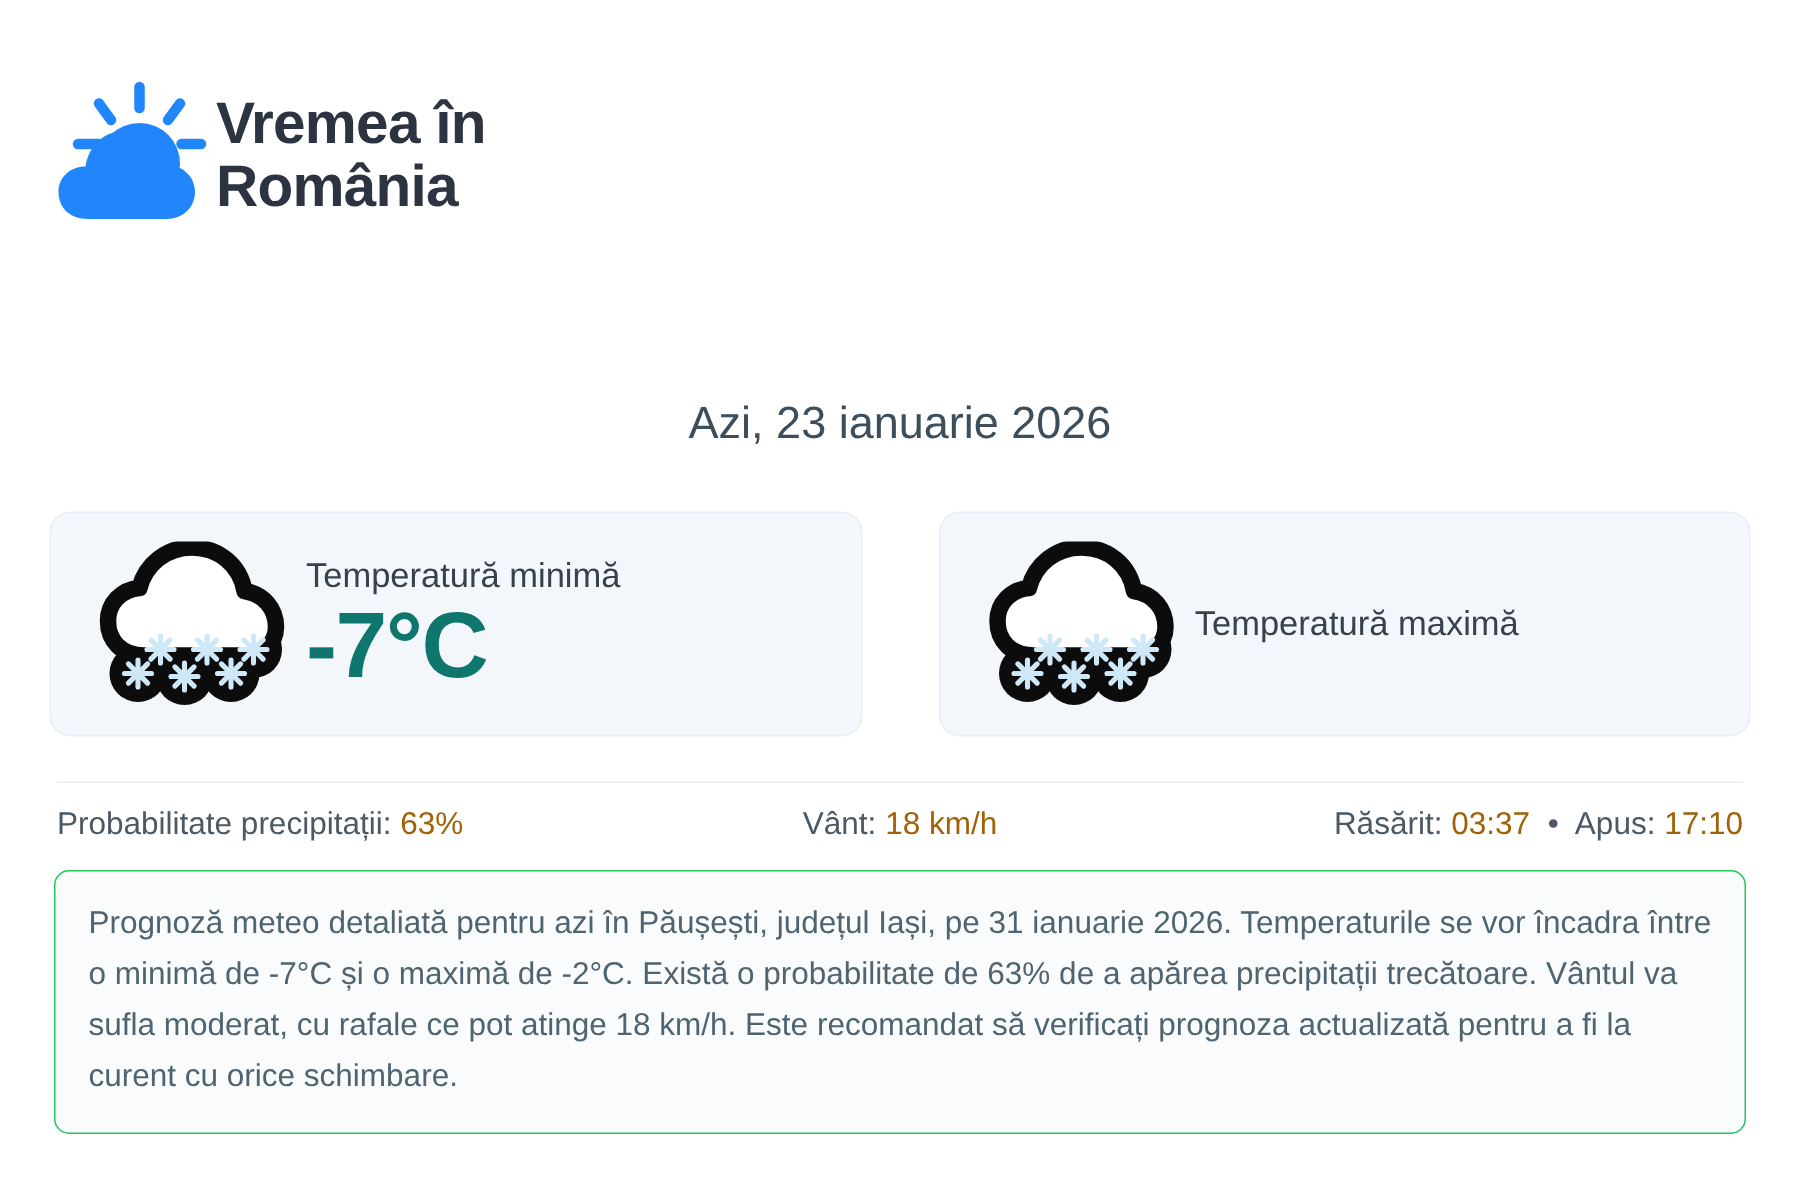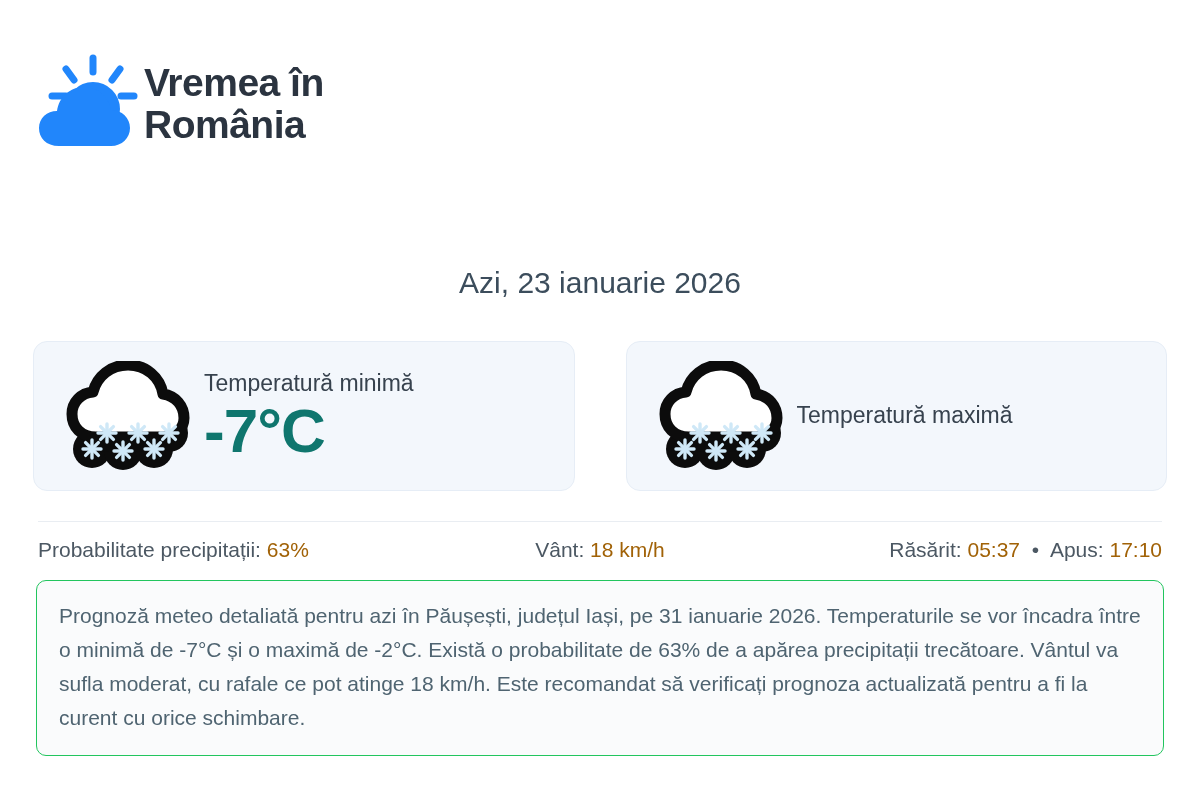--- a/index.html
+++ b/index.html
@@ -318,21 +318,21 @@
     <div class="meta-item meta-left">
       <span>Probabilitate precipitații:</span>
       <span class="meta-val">63%</span>
     </div>
     <div class="meta-item meta-center">
       <span>Vânt:</span>
       <span class="meta-val">18 km/h</span>
     </div>
     <div class="meta-item meta-right">
       <span>Răsărit:</span>
-      <span class="meta-val">05:37</span>
+      <span class="meta-val">03:37</span>
       <span class="meta-sep">•</span>
       <span>Apus:</span>
       <span class="meta-val">17:10</span>
     </div>
   </div>
 
   <div class="description">Prognoză meteo detaliată pentru azi în Păușești, județul Iași, pe 31 ianuarie 2026. Temperaturile se vor încadra între o minimă de -7°C și o maximă de -2°C. Există o probabilitate de 63% de a apărea precipitații trecătoare. Vântul va sufla moderat, cu rafale ce pot atinge 18 km/h. Este recomandat să verificați prognoza actualizată pentru a fi la curent cu orice schimbare.</div>
 
 
 </div>

